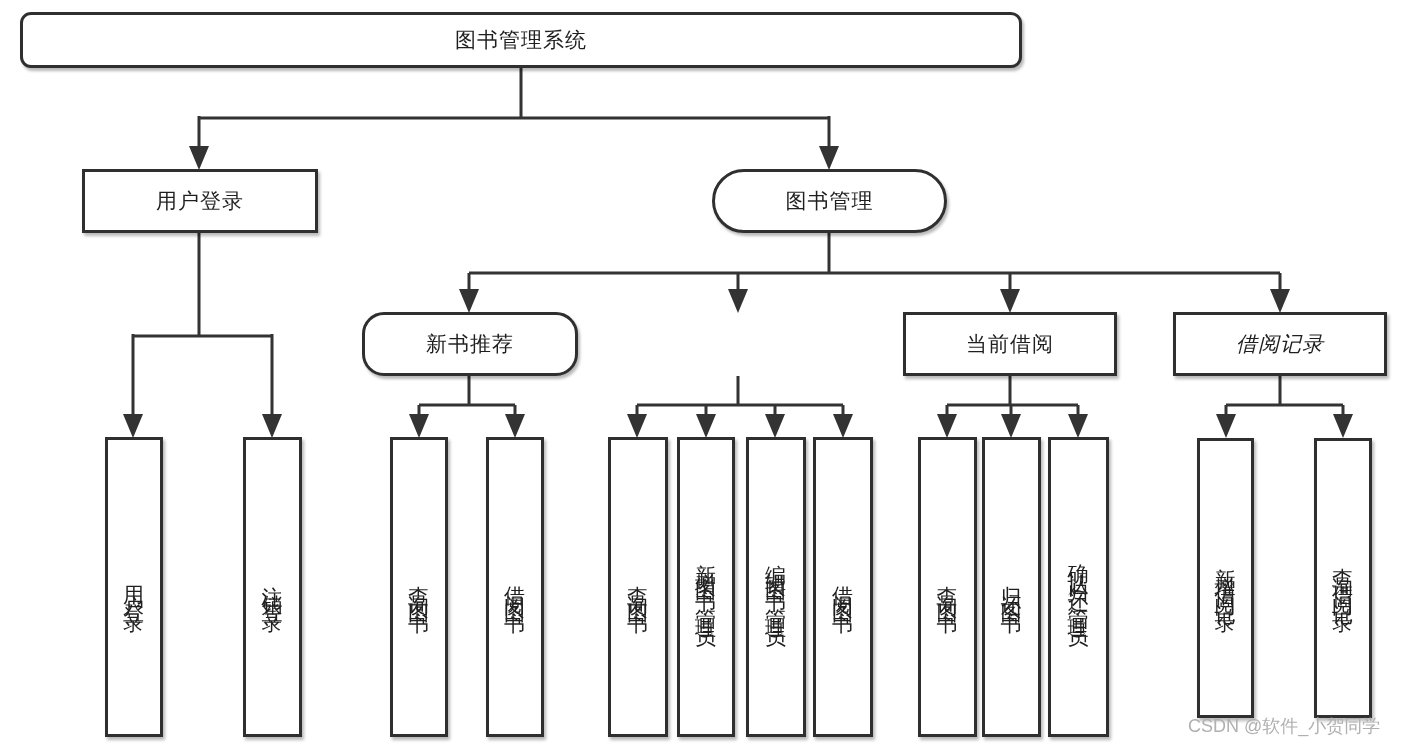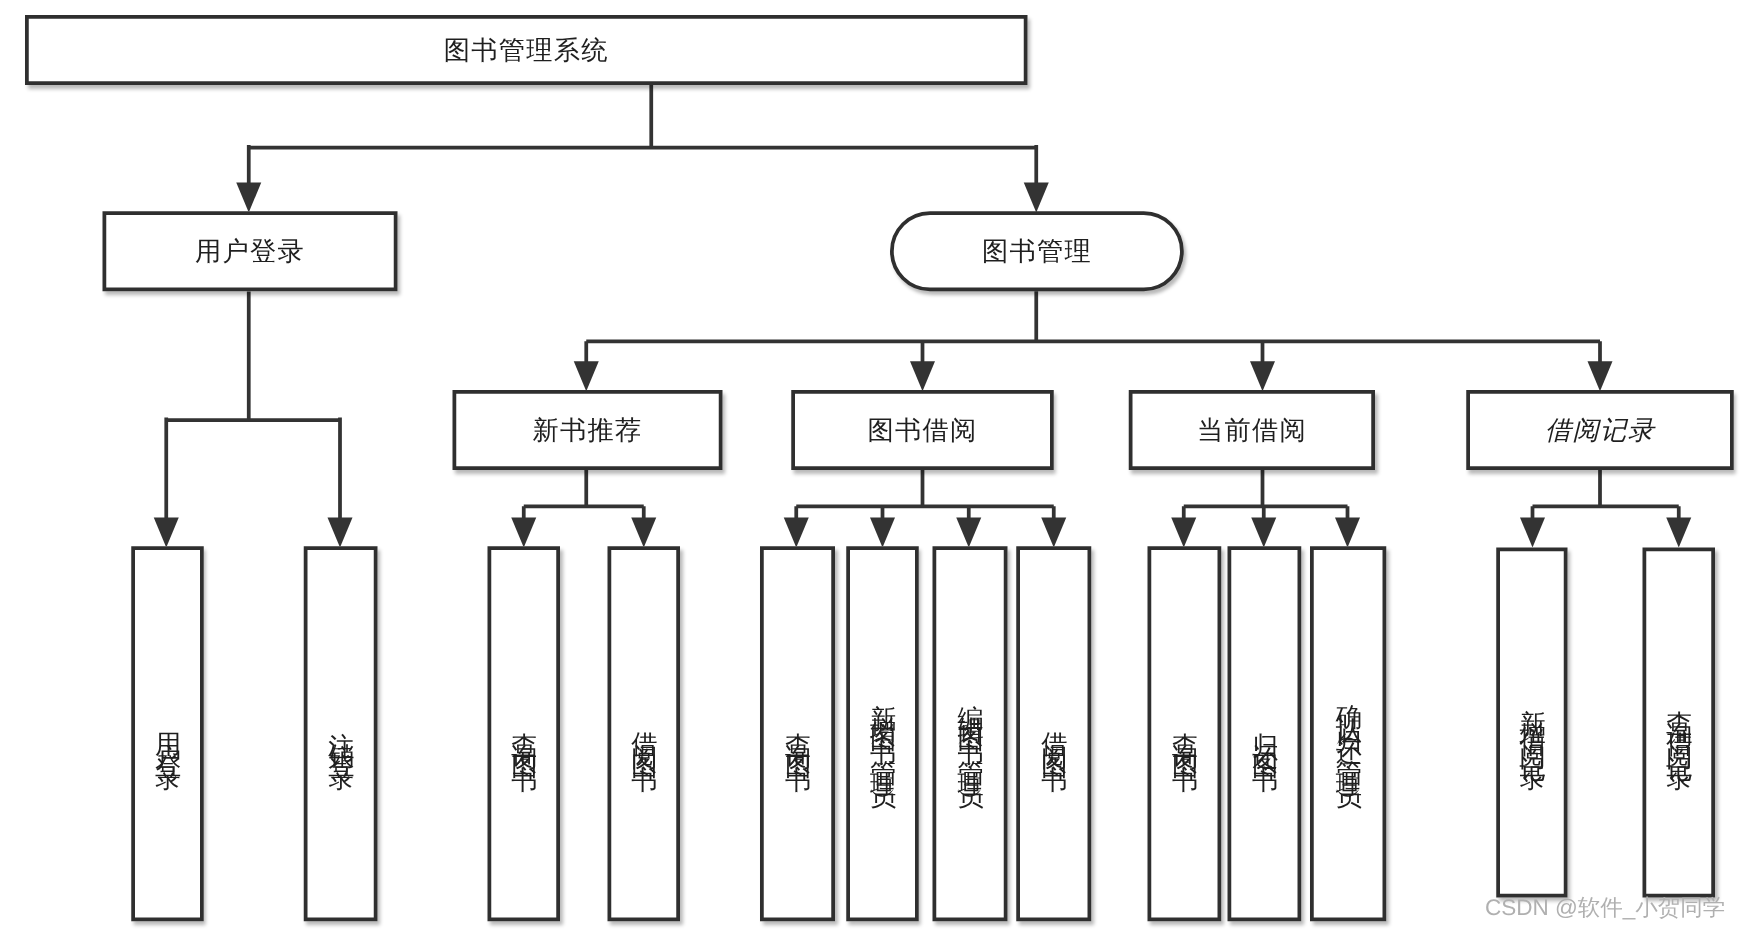--- a/index.html
+++ b/index.html
@@ -80,38 +80,35 @@
       <polygon class="ca" points="1068,414 1088,414 1078,438"></polygon>
     </g>
 
     <g>
       <path class="cl" d="M1280 376 V405 M1226 405 H1343 M1226 405 V415 M1343 405 V415"></path>
       <polygon class="ca" points="1216,414 1236,414 1226,438"></polygon>
       <polygon class="ca" points="1333,414 1353,414 1343,438"></polygon>
     </g>
   </svg>
 
-  <div class="node" style="left:20px;top:12px;width:802px;height:56px;">
+  <div class="node" style="left:20px;top:12px;width:1002px;height:56px;border-radius:11px;">
     <span class="h-label">图书管理系统</span>
   </div>
 
   <div class="node" style="left:82px;top:169px;width:236px;height:64px;">
     <span class="h-label">用户登录</span>
   </div>
   <div class="node" style="left:712px;top:169px;width:235px;height:64px;border-radius:32px;">
     <span class="h-label">图书管理</span>
   </div>
 
-  <div class="node" style="left:362px;top:312px;width:216px;height:64px;">
+  <div class="node" style="left:362px;top:312px;width:216px;height:64px;border-radius:22px;">
     <span class="h-label">新书推荐</span>
   </div>
-  <div class="node" style="left:633px;top:312px;width:210px;height:64px;">
-    <span class="h-label">图书借阅</span>
-  </div>
-  <div class="node" style="left:903px;top:312px;width:197px;height:64px;">
+  <div class="node" style="left:903px;top:312px;width:214px;height:64px;">
     <span class="h-label">当前借阅</span>
   </div>
   <div class="node" style="left:1173px;top:312px;width:214px;height:64px;font-style:italic;">
     <span class="h-label">借阅记录</span>
   </div>
 
   <div class="node" style="left:105px;top:437px;width:58px;height:300px;">
     <span class="v-label">用户登录</span>
   </div>
   <div class="node" style="left:243px;top:437px;width:59px;height:300px;">

